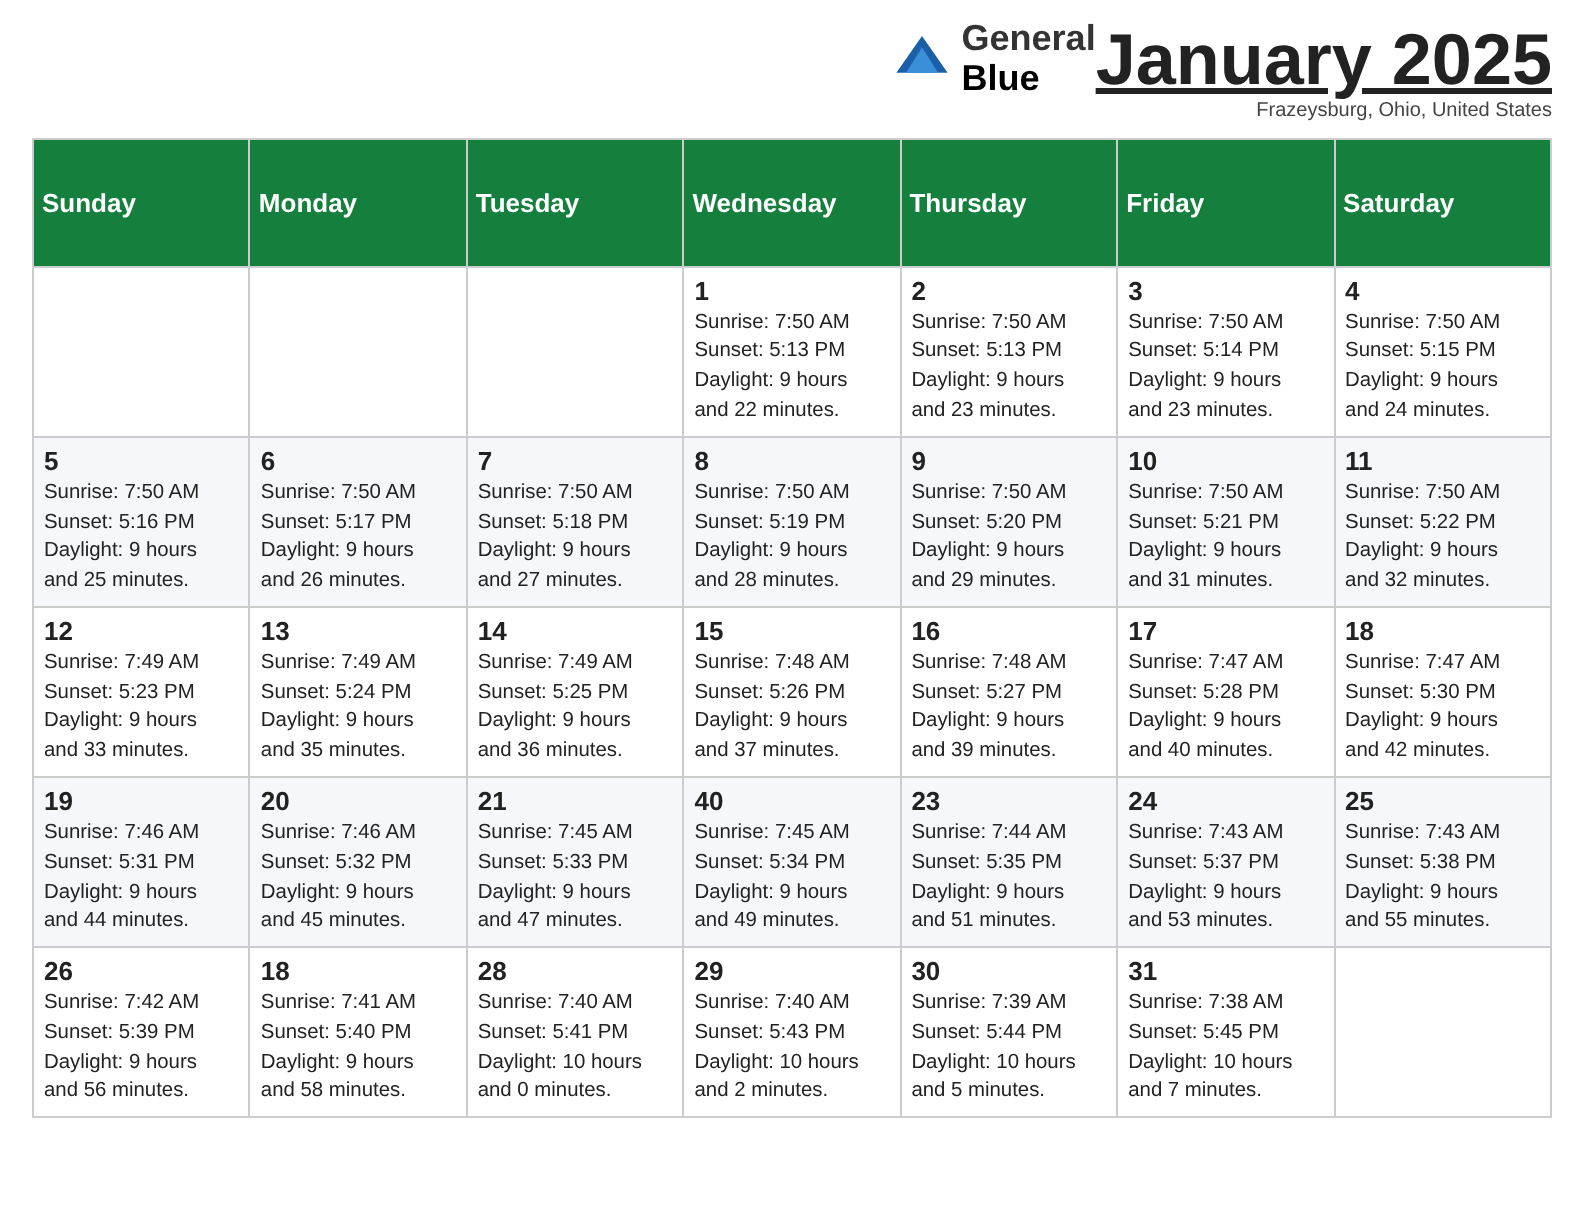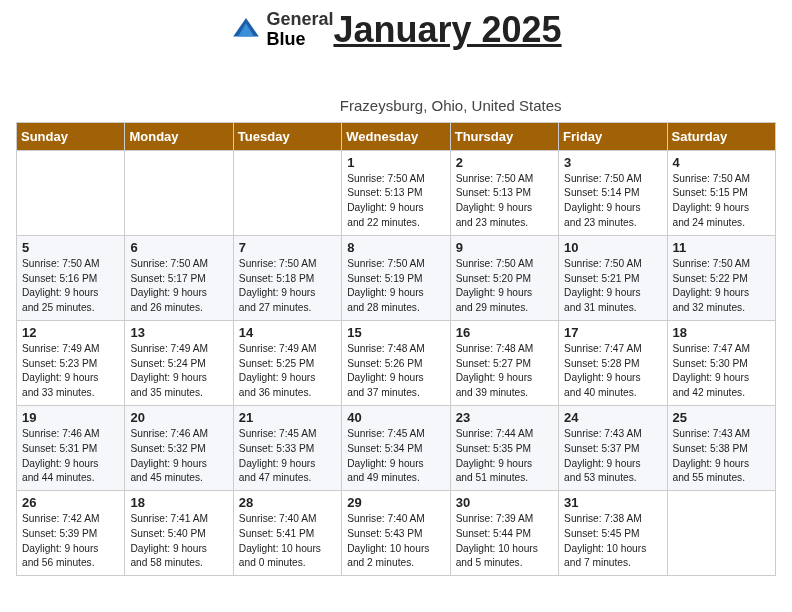--- a/index.html
+++ b/index.html
@@ -10,21 +10,21 @@
       min-height: 612px;
       padding: 0;
     }
     .page {
       width: 792px;
       background: #fff;
       padding: 10px 16px 16px 16px;
     }
     .header {
       display: flex;
-      justify-content: center;
+      justify-content: flex-end;
       align-items: flex-start;
       margin-bottom: 8px;
     }
     .logo {
       display: flex;
       align-items: center;
       gap: 4px;
     }
     .logo-text {
       font-size: 18px;
@@ -41,35 +41,34 @@
       text-align: right;
     }
     .month-title {
       font-size: 36px;
       font-weight: bold;
       color: #222;
       line-height: 1.1;
       text-decoration: underline;
     }
     .subtitle {
-      font-size: 15px;
+      font-size: 10px;
       color: #444;
-      margin-top: 47px;
     }
     .calendar {
       width: 100%;
       border-collapse: collapse;
       border: 1px solid #ccc;
     }
     .calendar th {
-      background: #a16207;
+      background: #15803d;
       color: #fff;
       font-size: 13px;
       font-weight: bold;
-      padding: 6px 4px;
+      padding: 24px 4px;
       text-align: left;
       border: 1px solid #ccc;
     }
     .calendar td {
       width: calc(100% / 7);
       vertical-align: top;
       border: 1px solid #ccc;
       padding: 4px 5px;
       font-size: 10.5px;
       color: #222;

